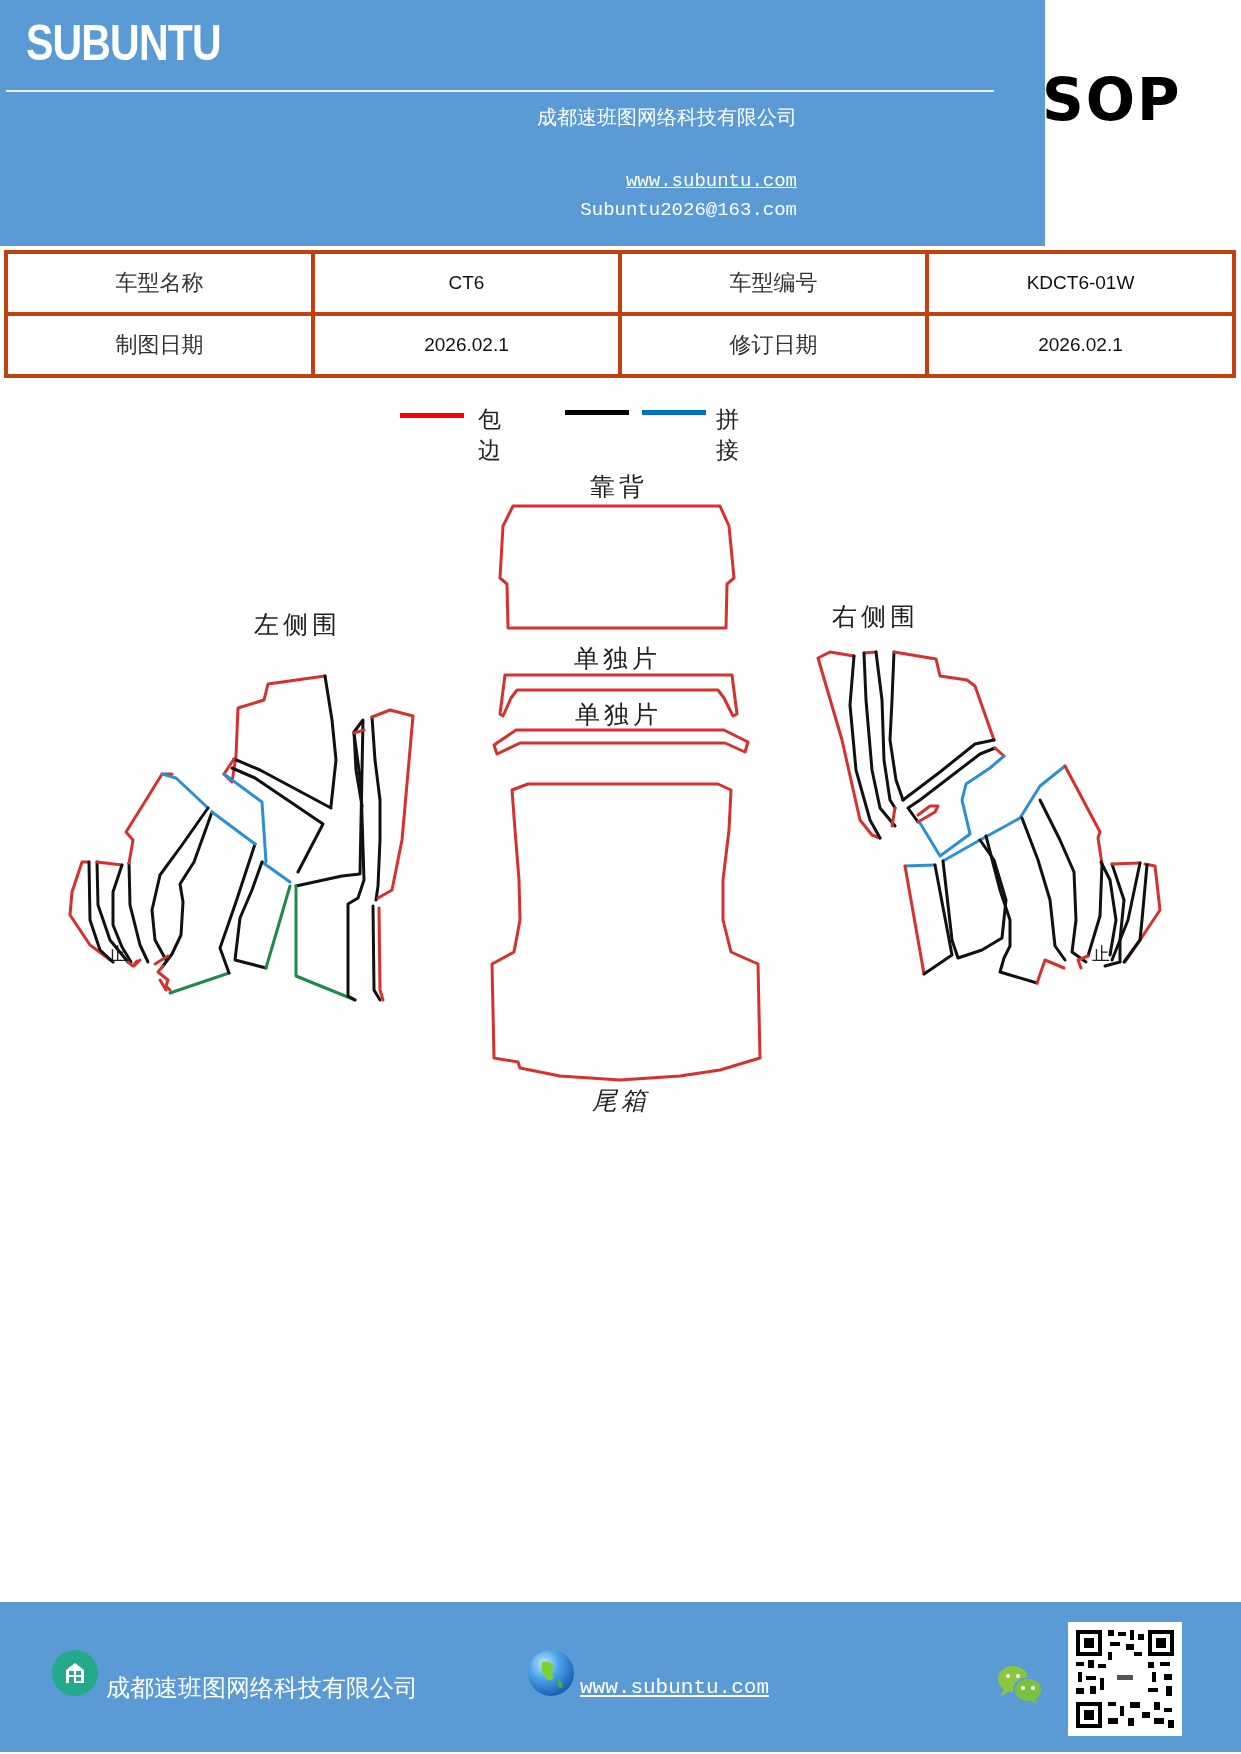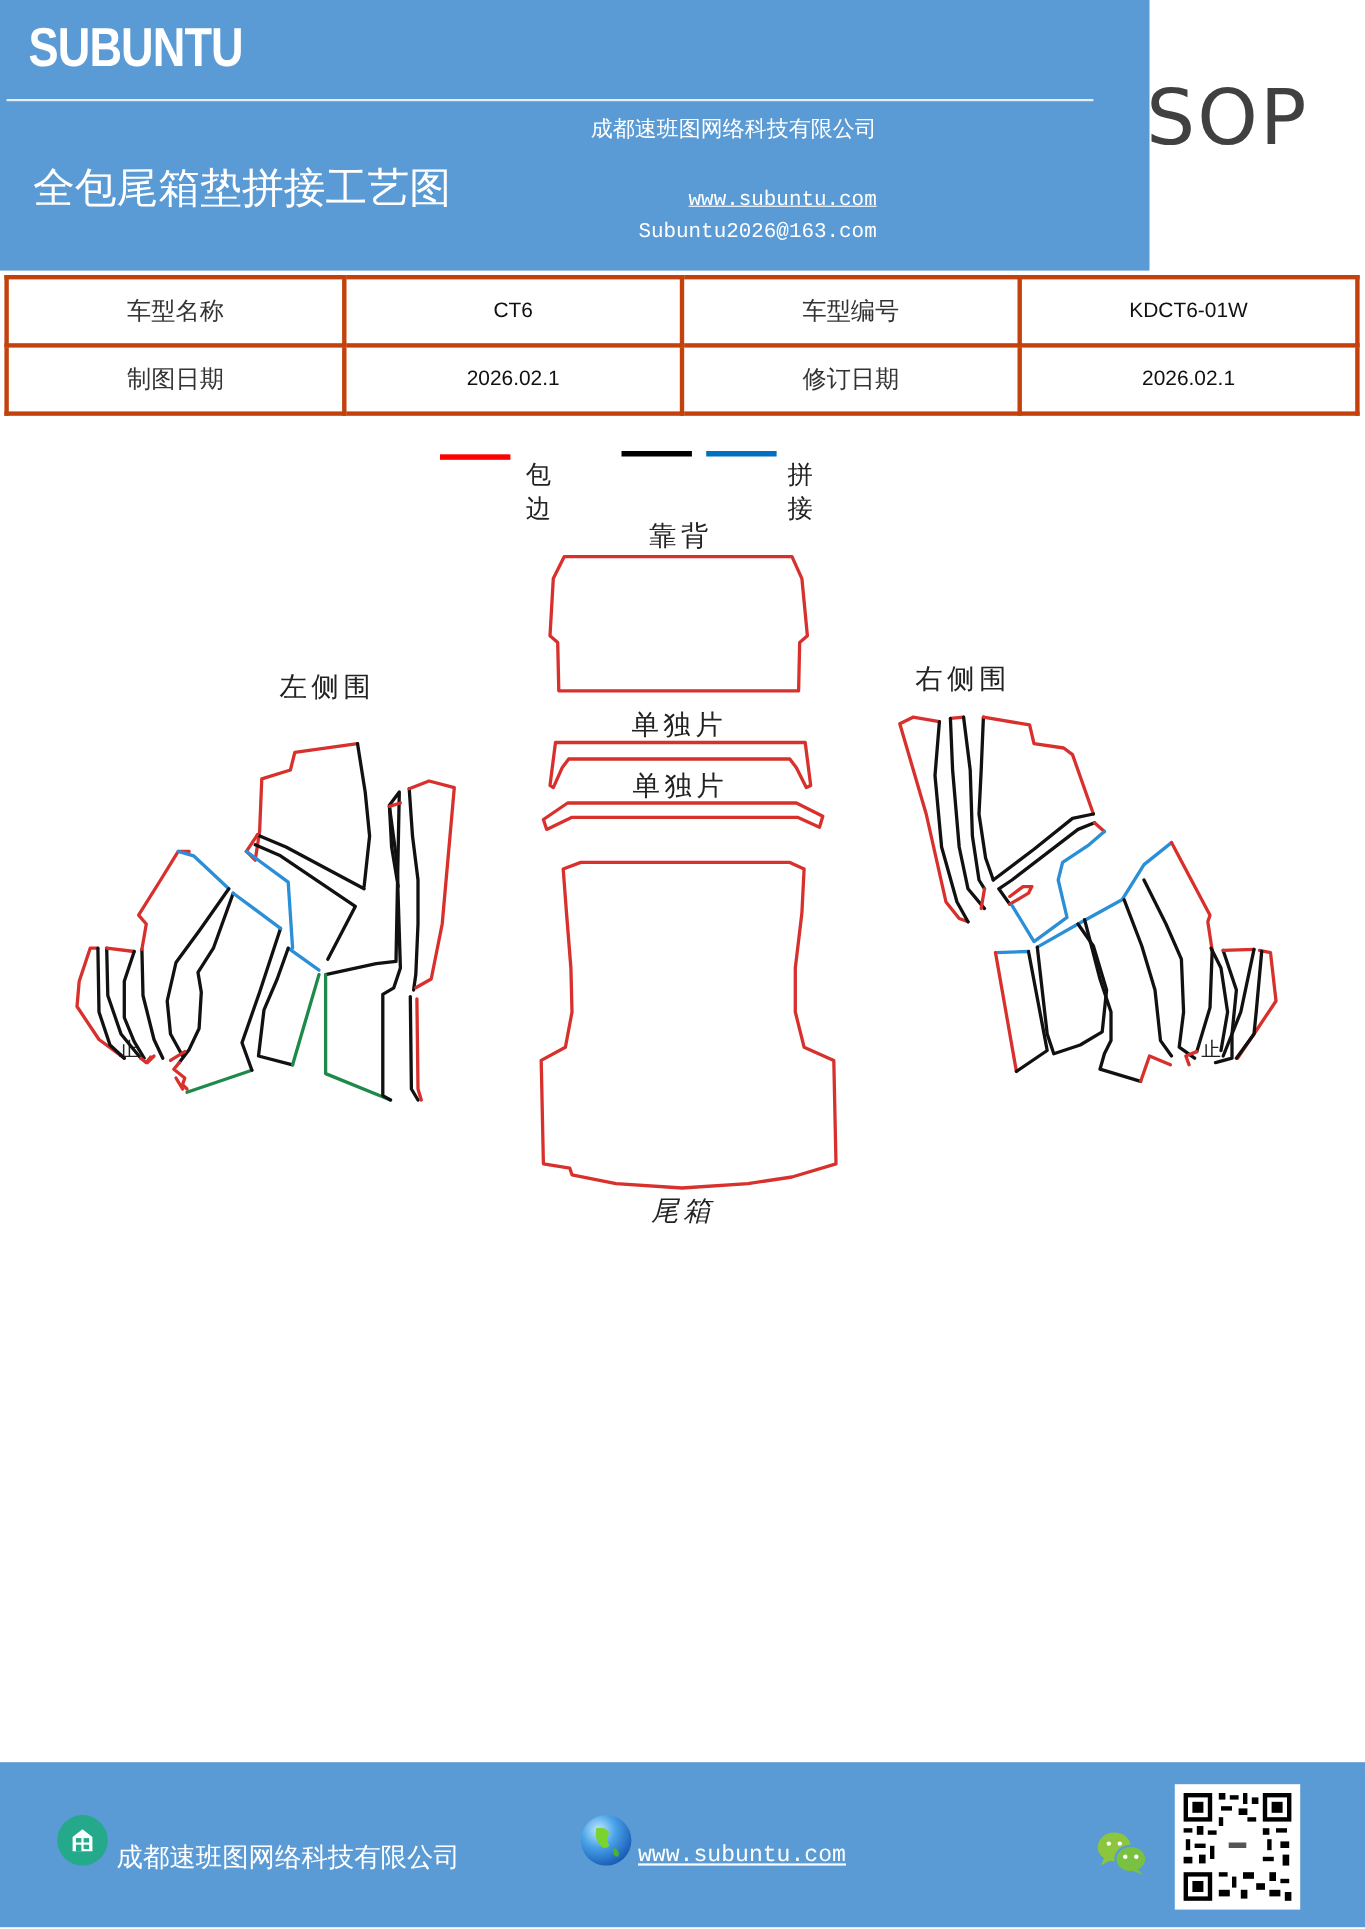--- a/index.html
+++ b/index.html
@@ -2,56 +2,55 @@
 <html><head>
 <meta charset="utf-8">
 <style>
   html, body { margin: 0; padding: 0; }
   body { width: 1241px; height: 1754px; position: relative; background: #ffffff; overflow: hidden;
          font-family: "DejaVu Sans", sans-serif; }
   .header { position: absolute; left: 0; top: 0; width: 1045px; height: 246px; background: #5b9bd5; }
   .brand { position: absolute; left: 26px; top: 14px; color: #fff; font-family: "Liberation Sans", sans-serif;
            font-weight: bold; font-size: 50px; letter-spacing: -1px; transform: scaleX(0.82); transform-origin: left top; }
   .hdr-rule { position: absolute; left: 6px; top: 90px; width: 988px; height: 2px; background: #e6eef8; }
-  .sop { position: absolute; left: 1042px; top: 66px; color: #404040; font-family: "DejaVu Sans", sans-serif;
-         font-weight: normal; font-size: 70px; letter-spacing: 2px; }
+  .sop { position: absolute; left: 1042px; top: 66px; color: #000000; font-family: "DejaVu Sans", sans-serif;
+         font-weight: bold; font-size: 58px; letter-spacing: 2px; }
   .hdr-title { position: absolute; left: 30px; top: 146px; color: #fff; font-family: "DejaVu Serif", serif; font-size: 38px; }
   .hdr-company { position: absolute; right: 248px; top: 104px; color: #fff; font-family: "DejaVu Serif", serif; font-size: 20px; }
   .hdr-web { position: absolute; right: 248px; top: 170px; color: #fff; font-family: "Liberation Mono", monospace; font-size: 19px; text-decoration: underline; }
   .hdr-mail { position: absolute; right: 248px; top: 199px; color: #fff; font-family: "Liberation Mono", monospace; font-size: 19px; }
 
   table.info { position: absolute; left: 4px; top: 250px; width: 1232px; border-collapse: collapse; table-layout: fixed; }
   table.info td { border: 4px solid #c2410c; height: 56px; text-align: center; color: #111; font-size: 21px; }
   table.info td.lbl { font-family: "DejaVu Sans", sans-serif; color: #333; font-size: 22px; }
   table.info td.val { font-family: "Liberation Sans", sans-serif; font-size: 19px; margin-top: 17px; }
 
   .legend { position: absolute; top: 404px; left: 400px; height: 30px; }
   .lg-line { position: absolute; height: 5px; }
-  .lg-text { position: absolute; top: 0; font-size: 23px; color: #222; margin-top: 12px; }
+  .lg-text { position: absolute; top: 0; font-size: 23px; color: #222; }
 
   .diagram { position: absolute; left: 0; top: 440px; width: 1241px; height: 700px; padding-left: 46px; }
   .lbl-part { position: absolute; font-size: 25px; color: #222; letter-spacing: 4px; }
 
   .footer { position: absolute; left: 0; top: 1602px; width: 1241px; height: 150px; background: #5b9bd5; }
   .ft-company { position: absolute; left: 106px; top: 70px; color: #fff; font-family: "DejaVu Serif", serif; font-size: 24px; }
   .ft-web { position: absolute; left: 580px; top: 74px; color: #fff; font-family: "Liberation Mono", monospace; font-size: 21px; text-decoration: underline; }
   .ft-home-icon { position: absolute; left: 52px; top: 48px; width: 46px; height: 46px; border-radius: 50%; background: #24a98a; }
   .ft-globe-icon { position: absolute; left: 528px; top: 48px; width: 46px; height: 46px; border-radius: 50%;
                    background: radial-gradient(circle at 35% 30%, #bfe8ff 0%, #4aa3e8 35%, #1a5fb8 75%, #0d3a7a 100%); }
   .ft-wechat-icon { position: absolute; left: 996px; top: 62px; width: 48px; height: 42px; }
   .ft-qr { position: absolute; left: 1068px; top: 20px; width: 114px; height: 114px; background: #fff; }
 </style>
 </head>
 <body>
 
 <div class="header">
   <div class="brand">SUBUNTU</div>
   <div class="hdr-rule"></div>
   <div class="sop">SOP</div>
-  <div class="hdr-title">全包尾箱垫拼接工艺图</div>
   <div class="hdr-company">成都速班图网络科技有限公司</div>
   <div class="hdr-web">www.subuntu.com</div>
   <div class="hdr-mail">Subuntu2026@163.com</div>
 </div>
 
 <table class="info">
   <tbody>
       <tr>
     <td class="lbl">车型名称</td>
     <td class="val">CT6</td>

